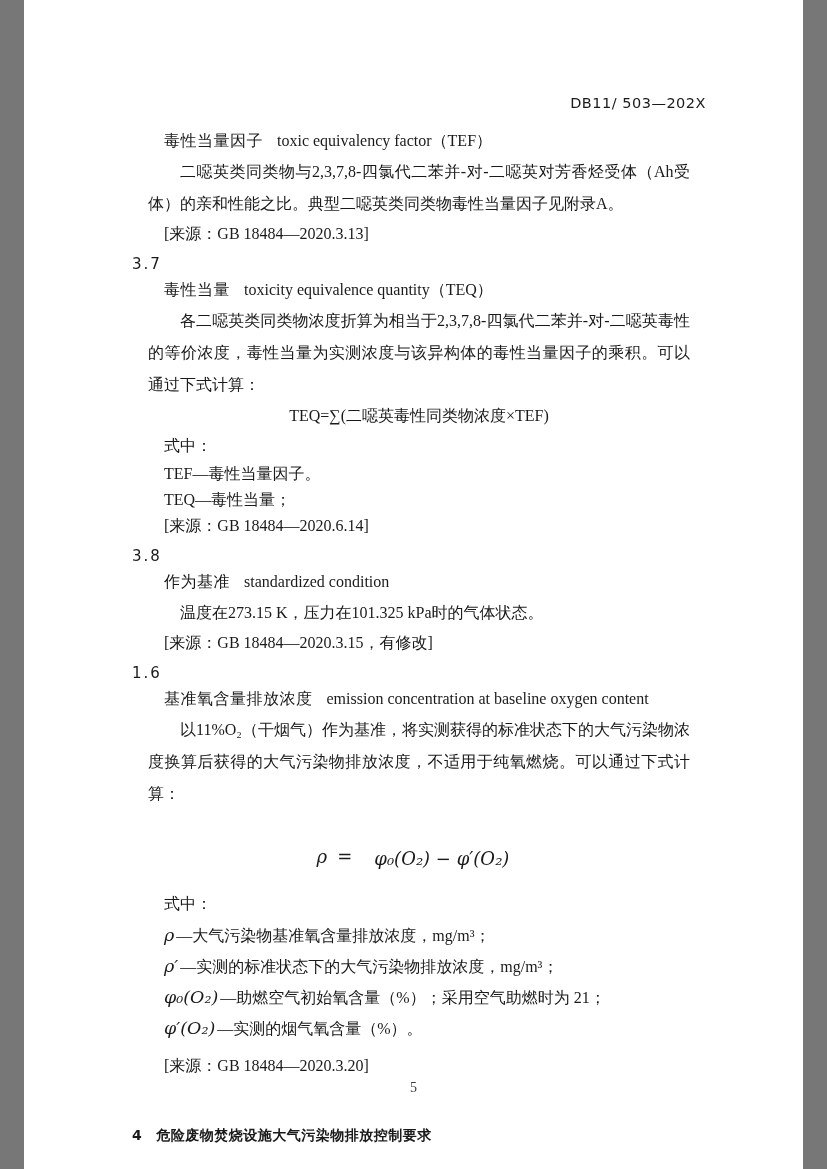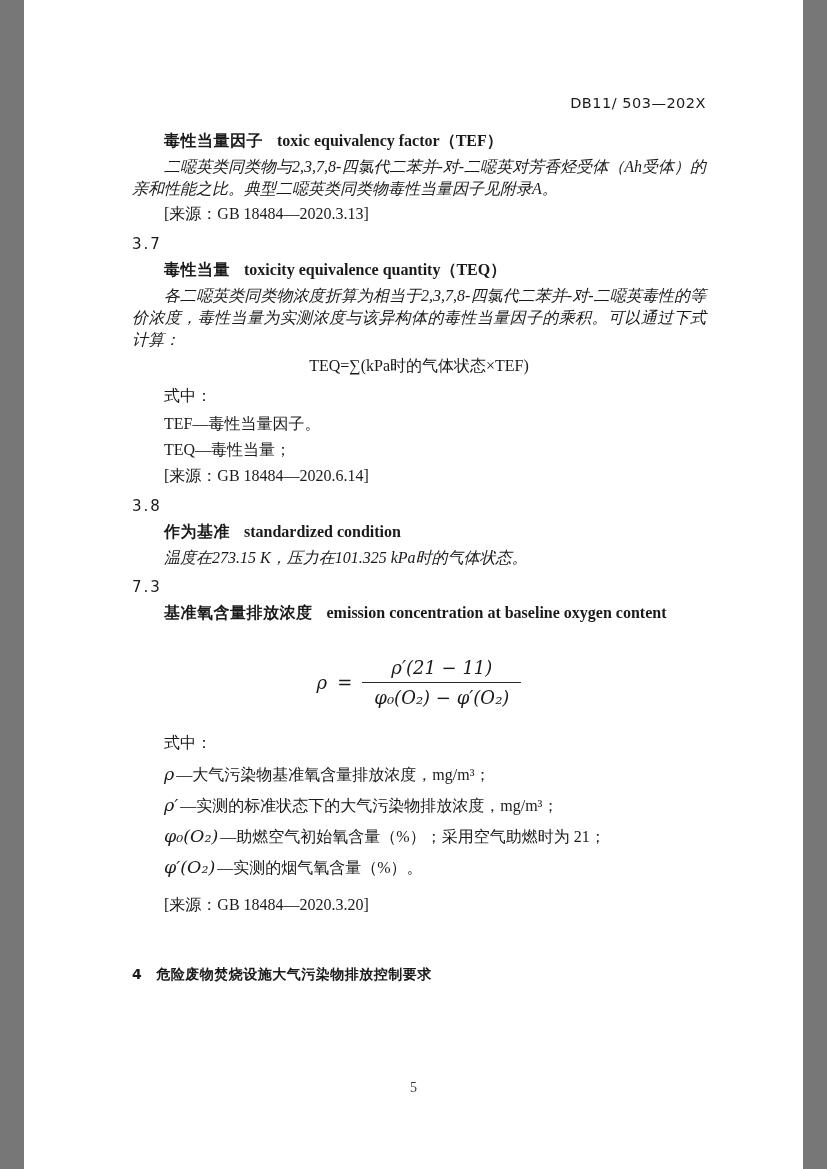--- a/index.html
+++ b/index.html
@@ -19,39 +19,38 @@
   }
   .doc-header {
     text-align: right;
     font-family: "DejaVu Sans", "Liberation Sans", sans-serif;
     font-size: 14.5px;
     letter-spacing: 0.5px;
     line-height: 18px;
     margin-bottom: 18px;
   }
   .term-heading {
-    font-weight: bold;
+    font-weight: normal;
     line-height: 21px;
     padding-left: 32px;
     margin: 6px 0 5px 0;
   }
   .term-heading .zh {
     font-family: "DejaVu Sans", "Liberation Sans", sans-serif;
     margin-right: 14px;
     letter-spacing: 0.5px;
   }
   .term-heading .en {
     font-family: "Liberation Serif", "DejaVu Serif", serif;
   }
   .para {
     text-align: justify;
     text-indent: 32px;
-    line-height: 22px;
-    margin: 2px 0;
-    font-style: italic;
+    line-height: 32px;
+    margin: 2px 16px;
   }
   .source-line {
     padding-left: 32px;
     line-height: 24px;
     margin: 2px 0;
   }
   .sec-num {
     font-family: "DejaVu Sans", "Liberation Sans", sans-serif;
     font-size: 15px;
     line-height: 18px;
@@ -135,42 +134,43 @@
       <span class="zh">毒性当量因子</span><span class="en">toxic equivalency factor（TEF）</span>
     </div>
     <p class="para">二噁英类同类物与2,3,7,8-四氯代二苯并-对-二噁英对芳香烃受体（Ah受体）的亲和性能之比。典型二噁英类同类物毒性当量因子见附录A。</p>
     <div class="source-line">[来源：GB 18484—2020.3.13]</div>
 
     <div class="sec-num">3.7</div>
     <div class="term-heading">
       <span class="zh">毒性当量</span><span class="en">toxicity equivalence quantity（TEQ）</span>
     </div>
     <p class="para">各二噁英类同类物浓度折算为相当于2,3,7,8-四氯代二苯并-对-二噁英毒性的等价浓度，毒性当量为实测浓度与该异构体的毒性当量因子的乘积。可以通过下式计算：</p>
-    <div class="formula-center">TEQ=∑(kPa时的气体状态×TEF)</div>
+    <div class="formula-center">TEQ=∑(二噁英毒性同类物浓度×TEF)</div>
     <div class="where-label">式中：</div>
     <div class="def-line">TEF—毒性当量因子。</div>
     <div class="def-line">TEQ—毒性当量；</div>
     <div class="source-line">[来源：GB 18484—2020.6.14]</div>
 
     <div class="sec-num">3.8</div>
     <div class="term-heading">
       <span class="zh">作为基准</span><span class="en">standardized condition</span>
     </div>
     <p class="para">温度在273.15 K，压力在101.325 kPa时的气体状态。</p>
-
-    <div class="sec-num">7.3</div>
+    <div class="source-line">[来源：GB 18484—2020.3.15，有修改]</div>
+
+    <div class="sec-num">1.6</div>
     <div class="term-heading">
       <span class="zh">基准氧含量排放浓度</span><span class="en">emission concentration at baseline oxygen content</span>
     </div>
+    <p class="para">以11%O₂（干烟气）作为基准，将实测获得的标准状态下的大气污染物浓度换算后获得的大气污染物排放浓度，不适用于纯氧燃烧。可以通过下式计算：</p>
 
     <div class="formula-display">
       <span class="f-lhs">ρ</span>
       <span class="f-eq">=</span>
       <span class="frac">
-        <span class="num">ρ′(21 − 11)</span>
         <span class="den">φ₀(O₂) − φ′(O₂)</span>
       </span>
     </div>
 
     <div class="where-label">式中：</div>
 
     <div class="sym-row sym-gap">
       <span class="sym">ρ</span>
       <span class="sym-text">—大气污染物基准氧含量排放浓度，mg/m³；</span>
     </div>

